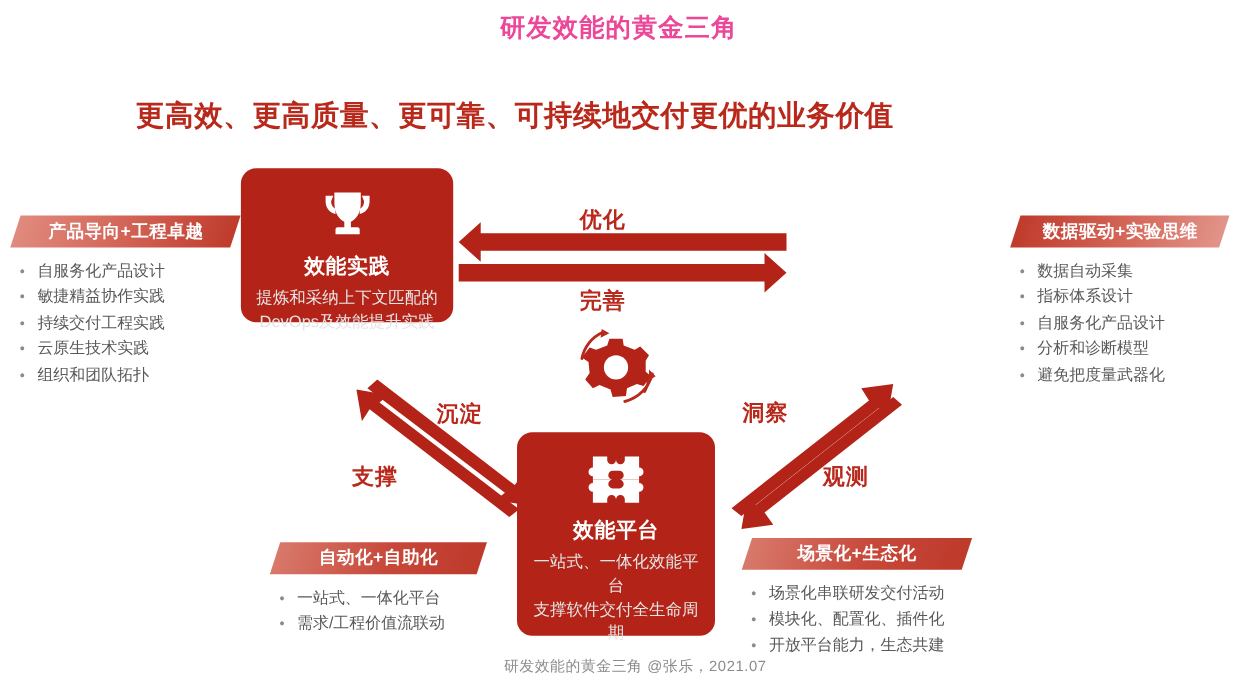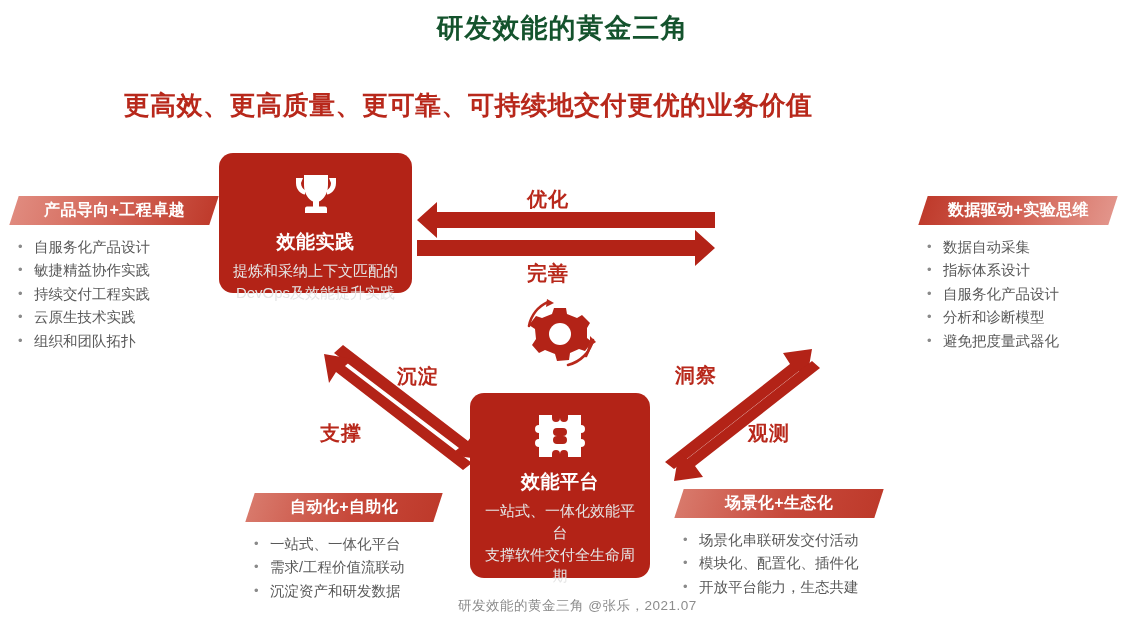--- a/index.html
+++ b/index.html
@@ -15,23 +15,23 @@
     width: 1125px;
     height: 621px;
     background: #ffffff;
   }
 
   
   .main-title {
     position: absolute;
     top: 10px; left: 0; width: 1125px;
     text-align: center;
-    font-size: 27px;
-    font-weight: bold;
-    color: #14532d;
+    font-size: 23px;
+    font-weight: bold;
+    color: #ec4899;
     letter-spacing: 1px;
   }
   .sub-title {
     position: absolute;
     top: 88px; left: 0; width: 936px;
     text-align: center;
     font-size: 26px;
     font-weight: bold;
     color: #B8281B;
     letter-spacing: 0.5px;
@@ -271,21 +271,20 @@
     </ul>
   </div>
 
   <div class="panel" id="panel-bot-left">
     <div class="panel-banner banner-mid">
       <span>自动化+自助化</span>
     </div>
     <ul class="panel-list">
       <li>一站式、一体化平台</li>
       <li>需求/工程价值流联动</li>
-      <li>沉淀资产和研发数据</li>
     </ul>
   </div>
 
   <div class="panel" id="panel-bot-right">
     <div class="panel-banner banner-mid">
       <span>场景化+生态化</span>
     </div>
     <ul class="panel-list">
       <li>场景化串联研发交付活动</li>
       <li>模块化、配置化、插件化</li>

